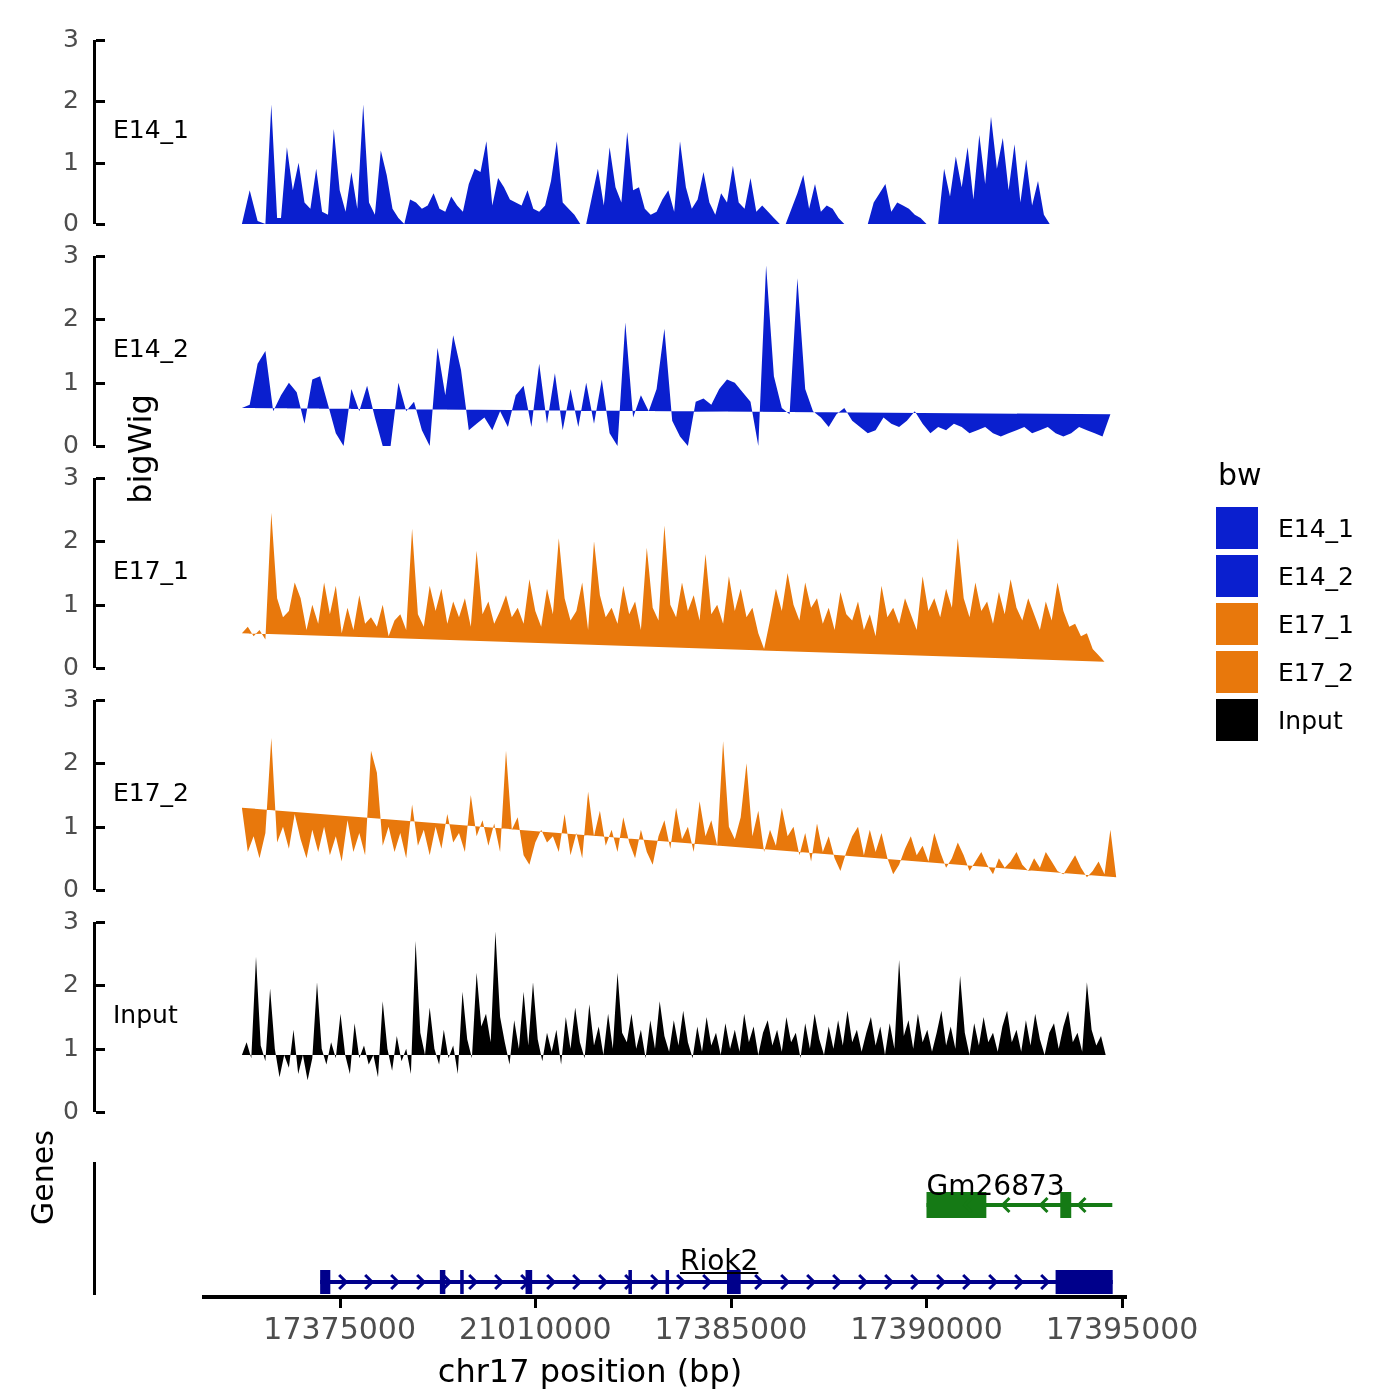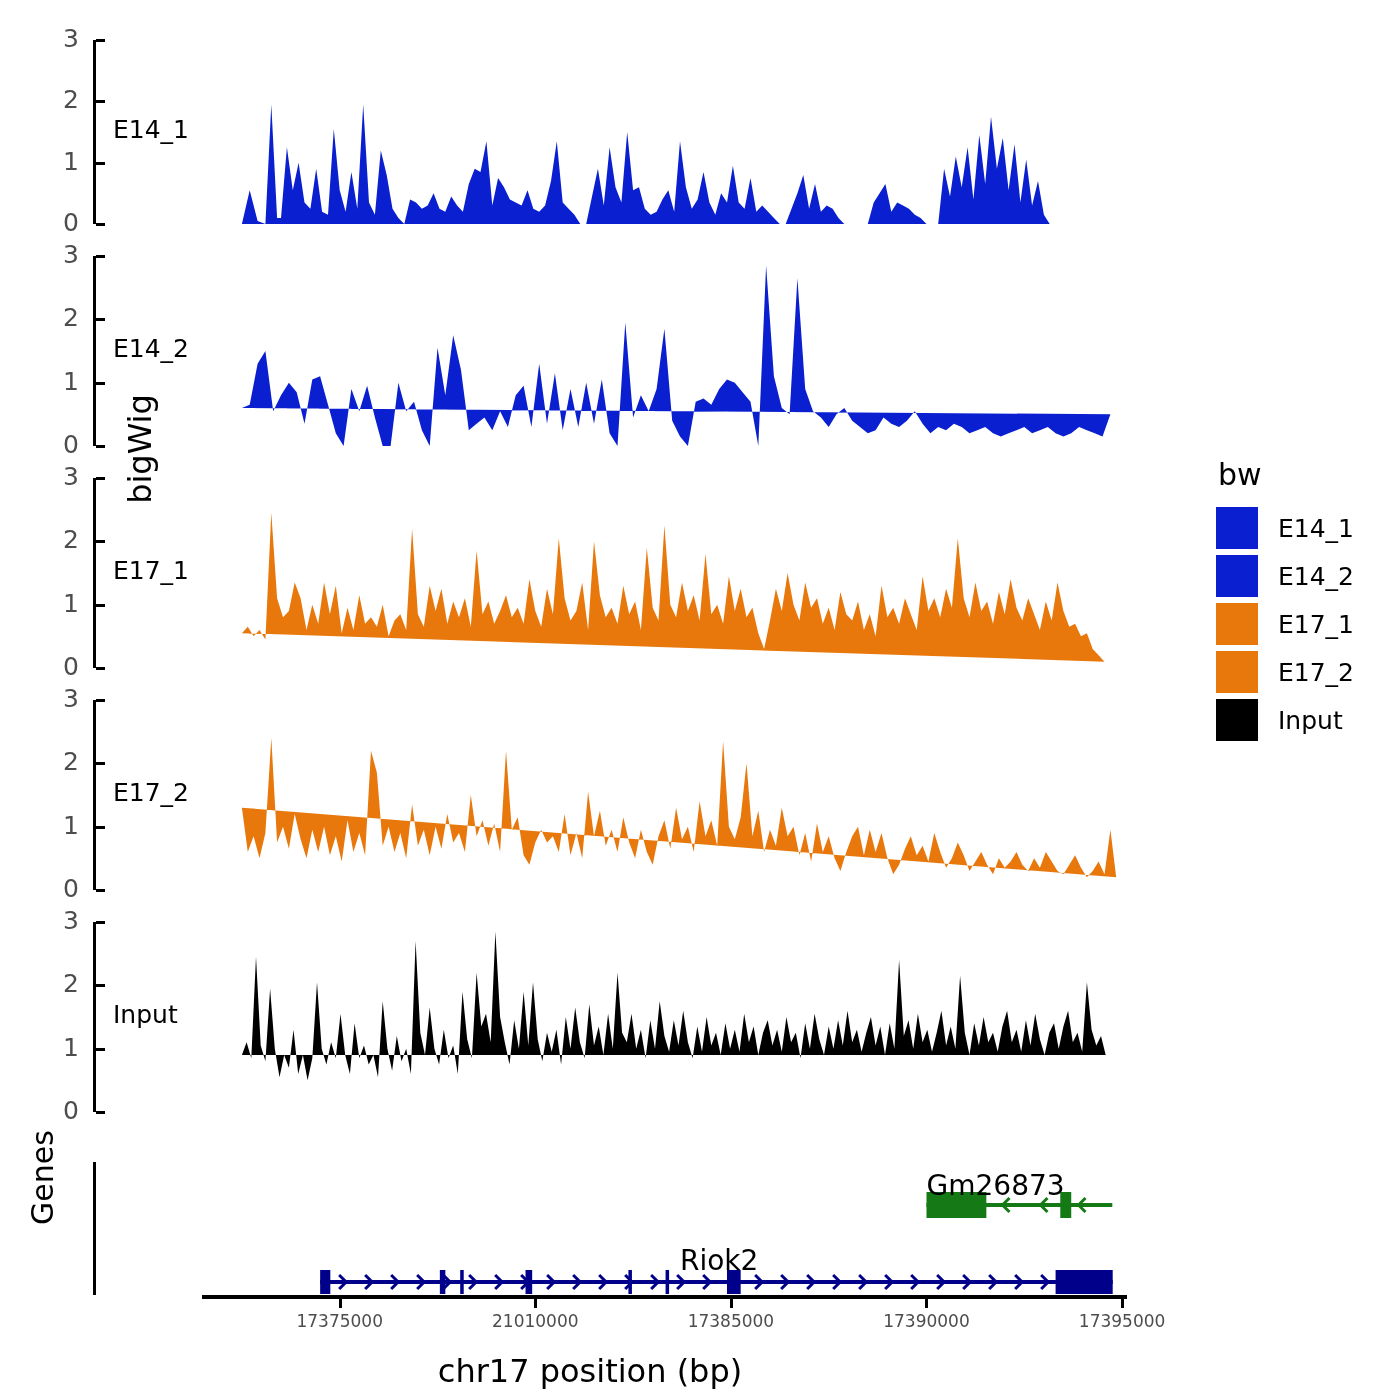--- a/index.html
+++ b/index.html
@@ -20,21 +20,21 @@
   .panel{position:absolute;left:93px;}
   .axisline{position:absolute;left:0;top:0;width:3px;background:#000;}
   .tick{position:absolute;left:3px;width:9px;height:3px;background:#000;}
   .ticklab{position:absolute;text-align:right;width:54px;font-size:25px;color:#4d4d4d;line-height:1;}
   .tracklab{position:absolute;font-size:25px;color:#000;white-space:nowrap;}
   .plotarea{position:absolute;overflow:hidden;}
   .plotarea svg{display:block;}
 
   .xaxis-line{position:absolute;left:202px;top:1295px;width:925px;height:4px;background:#000;}
   .xtick{position:absolute;width:3px;height:9px;background:#000;top:1299px;}
-  .xticklab{position:absolute;top:1311px;font-size:17px;color:#4d4d4d;text-align:center;width:180px;margin-left:-90px;}
+  .xticklab{position:absolute;top:1311px;font-size:30px;color:#4d4d4d;text-align:center;width:180px;margin-left:-90px;}
   .xaxis-title{position:absolute;left:0;top:1352px;width:1180px;text-align:center;font-size:32px;color:#000;}
 
   .legend{position:absolute;left:1216px;top:430px;width:180px;margin-top:27px;}
   .legend-title{font-size:30px;color:#000;margin:0 0 14px 2px;}
   .legend-row{display:flex;align-items:center;height:44px;margin-bottom:4px;}
   .legend-key{width:42px;height:42px;flex:0 0 42px;}
   .legend-text{font-size:25px;color:#000;margin-left:20px;white-space:nowrap;}
 
   .genelabel{position:absolute;font-size:28px;color:#000;white-space:nowrap;text-align:center;}
 </style>
@@ -176,21 +176,21 @@
           <path d="M818.1497797356828,113 L825.1497797356828,120 L818.1497797356828,127" fill="none" stroke="#00008b" stroke-width="3"></path>
           <path d="M844.1497797356828,113 L851.1497797356828,120 L844.1497797356828,127" fill="none" stroke="#00008b" stroke-width="3"></path>
           <path d="M870.1497797356828,113 L877.1497797356828,120 L870.1497797356828,127" fill="none" stroke="#00008b" stroke-width="3"></path>
           <path d="M896.1497797356828,113 L903.1497797356828,120 L896.1497797356828,127" fill="none" stroke="#00008b" stroke-width="3"></path>
           <path d="M922.1497797356828,113 L929.1497797356828,120 L922.1497797356828,127" fill="none" stroke="#00008b" stroke-width="3"></path>
           <path d="M948.1497797356828,113 L955.1497797356828,120 L948.1497797356828,127" fill="none" stroke="#00008b" stroke-width="3"></path>
           <path d="M974.1497797356828,113 L981.1497797356828,120 L974.1497797356828,127" fill="none" stroke="#00008b" stroke-width="3"></path>
           <path d="M1000.1497797356828,113 L1007.1497797356828,120 L1000.1497797356828,127" fill="none" stroke="#00008b" stroke-width="3"></path>
         </svg>
         <div class="genelabel" style="left: 812.612px; top: 7px; width: 180px;">Gm26873</div>
-        <div class="genelabel" style="left: 536.163px; top: 82px; width: 180px;">Riok2</div>
+        <div class="genelabel" style="left: 536.163px; top: 82px; width: 180px; text-decoration: underline;">Riok2</div>
       </div>
     </div>
 
   <div class="xaxis-line"></div>
   <div id="xticks">
       <div class="xtick" style="left: 338.709px;"></div>
       <div class="xticklab" style="left: 339.709px;">17375000</div>
       <div class="xtick" style="left: 534.304px;"></div>
       <div class="xticklab" style="left: 535.304px;">21010000</div>
       <div class="xtick" style="left: 729.899px;"></div>

